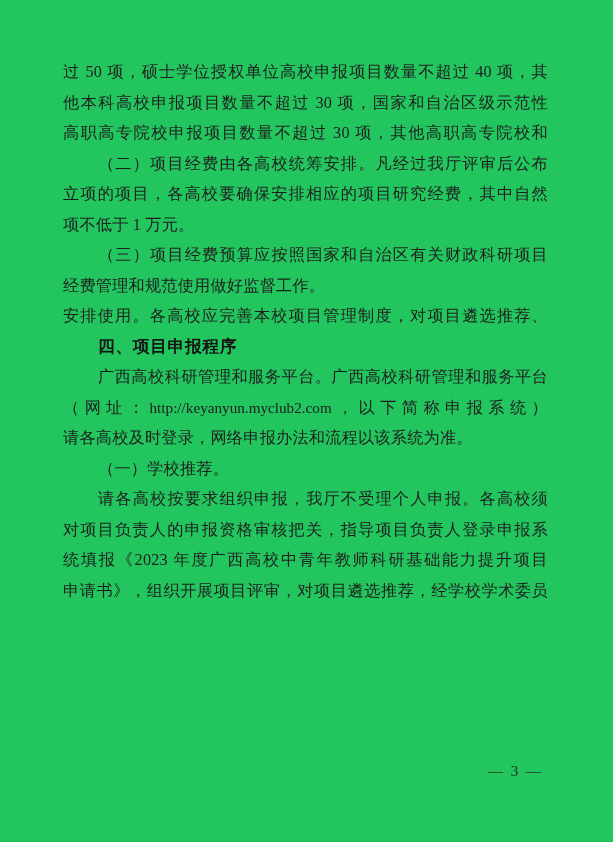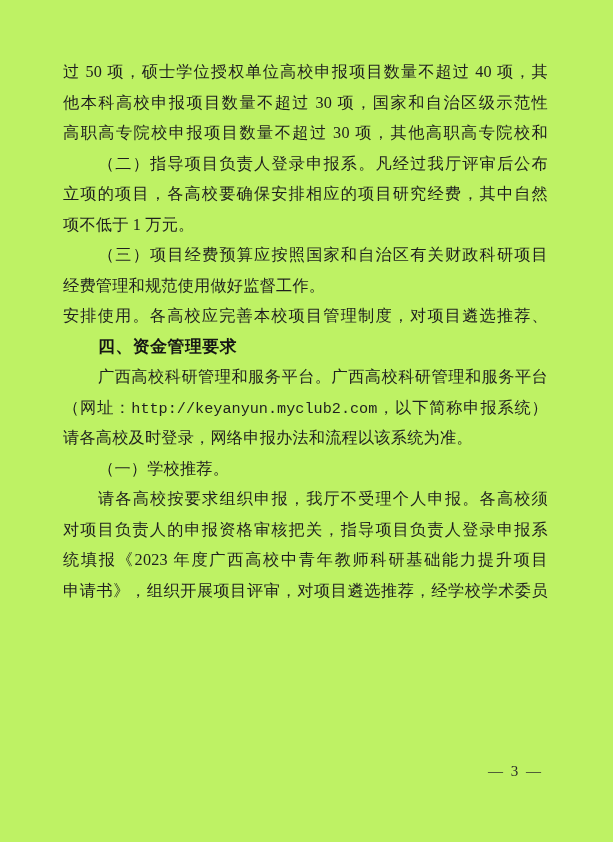--- a/index.html
+++ b/index.html
@@ -4,21 +4,21 @@
 <style>
   html, body {
     margin: 0;
     padding: 0;
     background: #ffffff;
   }
   .page {
     position: relative;
     width: 613px;
     height: 842px;
-    background: #bef264;
+    background: #22c55e;
     font-family: "Liberation Serif", "DejaVu Serif", serif;
     color: #1f1f1f;
     overflow: hidden;
   }
   .content {
     position: absolute;
     left: 63px;
     top: 57px;
     width: 485px;
   }
@@ -41,21 +41,21 @@
     padding-left: 35px;
   }
   .heading {
     font-family: "Liberation Sans", "DejaVu Sans", sans-serif;
     font-weight: bold;
     font-size: 16.8px;
     letter-spacing: 0.6px;
     color: #151515;
   }
   .url {
-    font-family: Liberation Mono, monospace;
+    font-family: Liberation Serif, serif;
     font-size: 15.2px;
     letter-spacing: 0;
   }
   .pagenum {
     position: absolute;
     top: 760px;
     left: 63px;
     width: 480px;
     text-align: right;
     font-size: 15px;
@@ -67,29 +67,29 @@
 </head>
 <body>
 
 <div class="page">
   <div class="content">
 
     <div class="line j">过 50 项，硕士学位授权单位高校申报项目数量不超过 40 项，其</div>
     <div class="line j">他本科高校申报项目数量不超过 30 项，国家和自治区级示范性</div>
     <div class="line j">高职高专院校申报项目数量不超过 30 项，其他高职高专院校和</div>
 
-    <div class="line j ind">（二）指导项目负责人登录申报系。凡经过我厅评审后公布</div>
+    <div class="line j ind">（二）项目经费由各高校统筹安排。凡经过我厅评审后公布</div>
     <div class="line j">立项的项目，各高校要确保安排相应的项目研究经费，其中自然</div>
     <div class="line">项不低于 1 万元。</div>
 
     <div class="line j ind">（三）项目经费预算应按照国家和自治区有关财政科研项目</div>
     <div class="line">经费管理和规范使用做好监督工作。</div>
     <div class="line j">安排使用。各高校应完善本校项目管理制度，对项目遴选推荐、</div>
 
-    <div class="line heading ind">四、资金管理要求</div>
+    <div class="line heading ind">四、项目申报程序</div>
 
     <div class="line j ind">广西高校科研管理和服务平台。广西高校科研管理和服务平台</div>
 
     <div class="line j"><span>（网址：</span><span class="url">http://keyanyun.myclub2.com</span><span>，以下简称申报系统）</span></div>
 
     <div class="line">请各高校及时登录，网络申报办法和流程以该系统为准。</div>
 
     <div class="line ind">（一）学校推荐。</div>
 
     <div class="line j ind">请各高校按要求组织申报，我厅不受理个人申报。各高校须</div>

